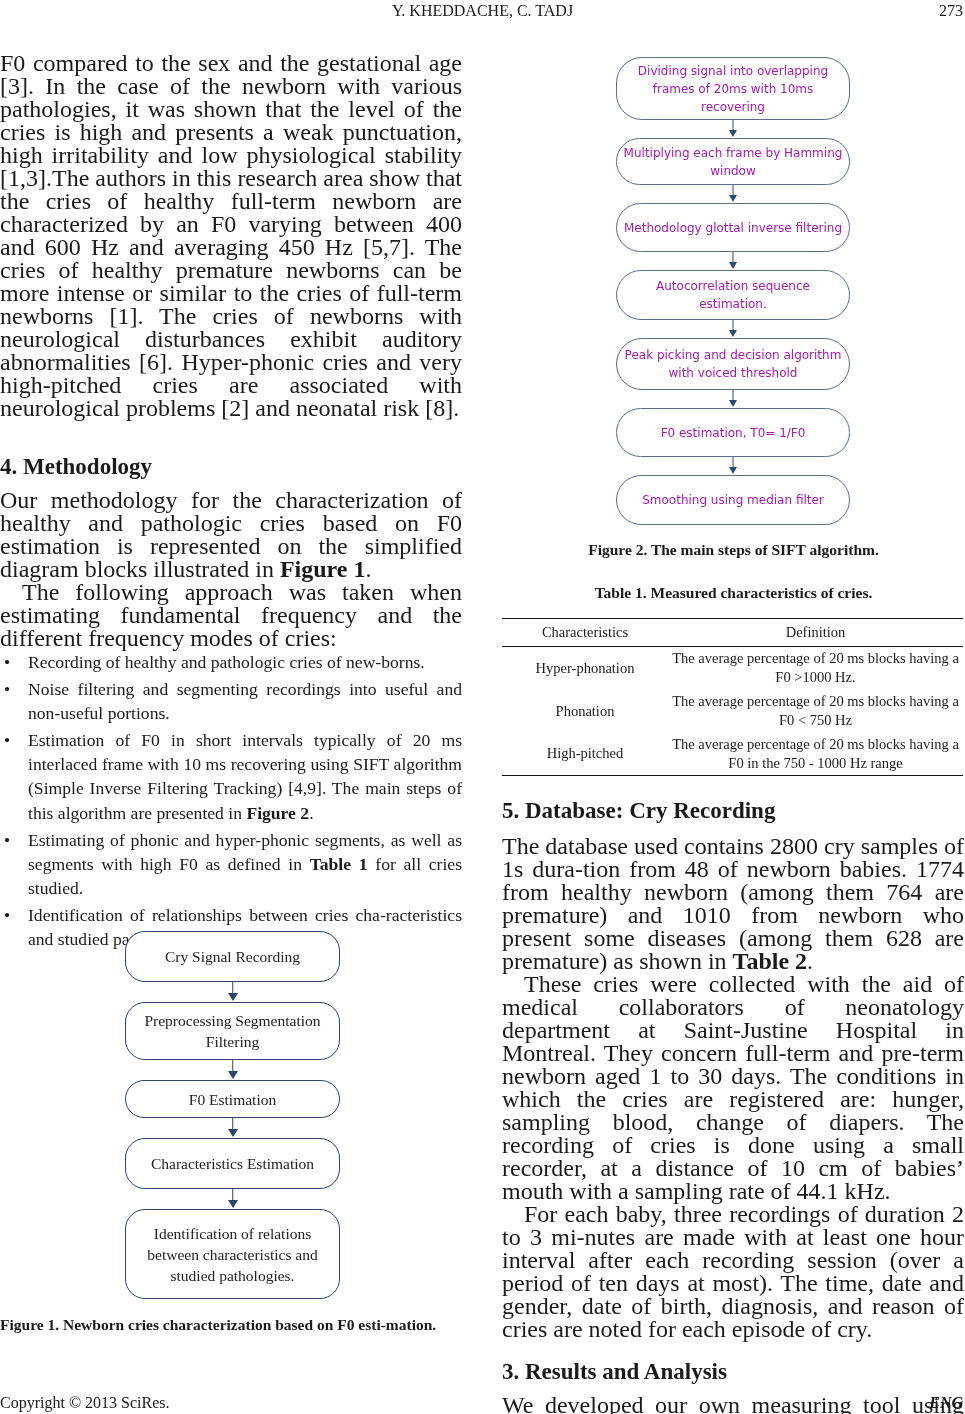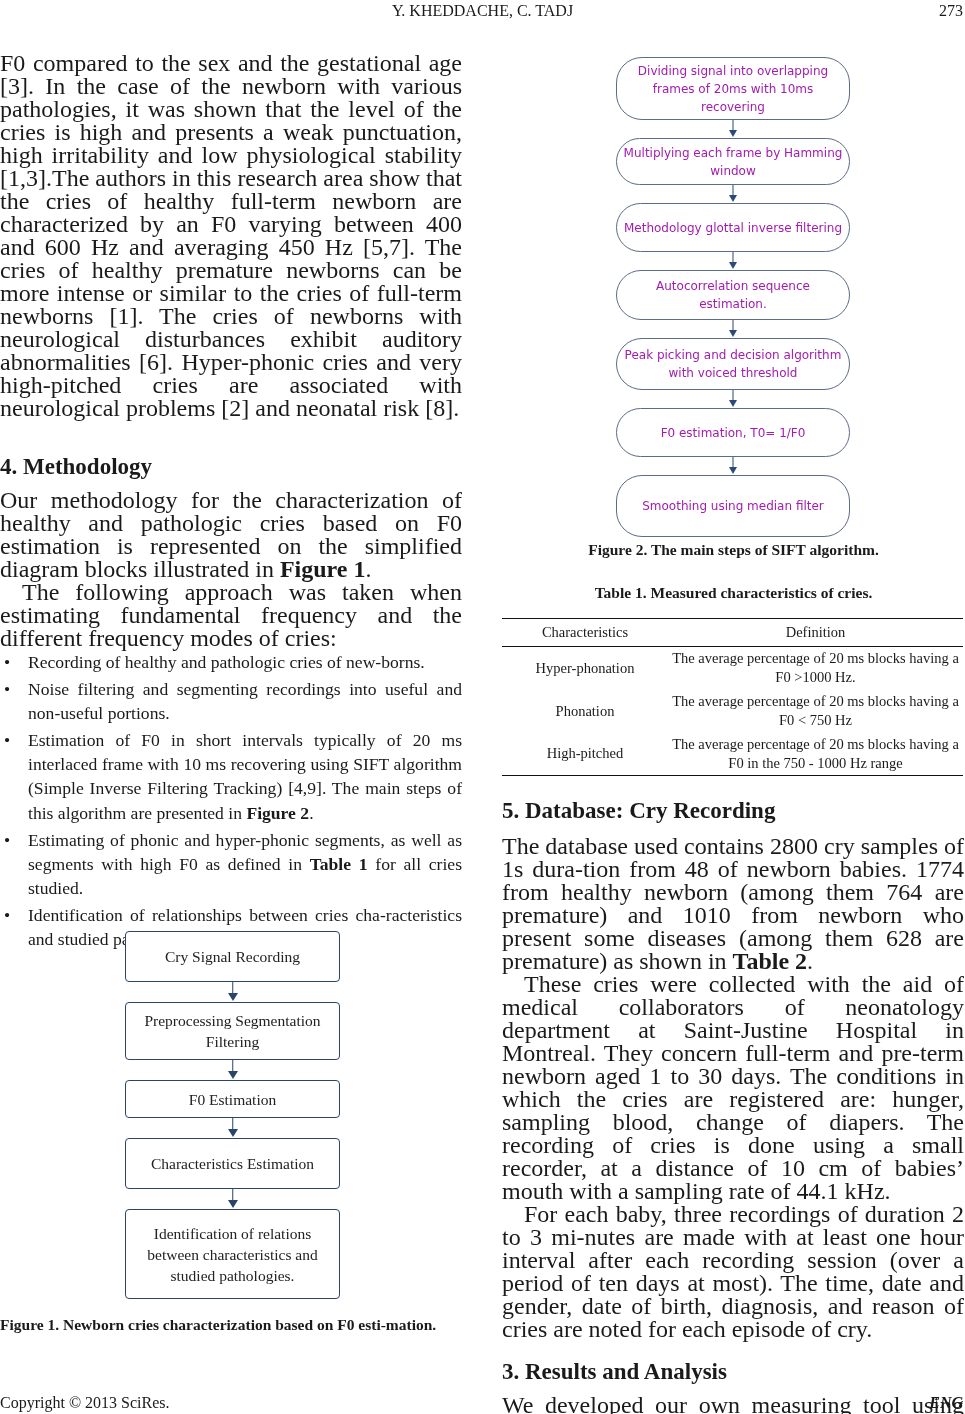--- a/index.html
+++ b/index.html
@@ -34,21 +34,21 @@
     font-size: 17.6px; line-height: 24.1px; text-align: justify;
   }
   ul.bullets li .dot {
     position: absolute; left: 4px; top: 0;
   }
   b { font-weight: bold; }
 
   
   .fig1 { position: absolute; left: 125px; top: 931px; width: 215px; }
   .fig1 .box {
-    width: 215px; border: 1.5px solid #2b4468; border-radius: 4px;
+    width: 215px; border: 1.5px solid #2b4468; border-radius: 20px;
     display: flex; align-items: center; justify-content: center; text-align: center;
     font-family: "Liberation Serif", serif; font-size: 15.5px; line-height: 21px;
     color: #222; background: #fff; padding: 0 6px;
   }
   .arrow {
     position: relative; width: 215px; height: 20px;
   }
   .arrow .line { position: absolute; left: 50%; top: 0; width: 1.5px; height: 13px; background: #2b4468; transform: translateX(-50%); }
   .arrow .head {
     position: absolute; left: 50%; bottom: 1px; transform: translateX(-50%);
@@ -165,21 +165,21 @@
   <div class="box" style="height:52px;">Peak picking and decision algorithm with voiced threshold</div>
   <div class="arrow">
       <div class="line"></div>
       <div class="head"></div>
     </div>
   <div class="box" style="height:49px;">F0 estimation, T0= 1/F0</div>
   <div class="arrow">
       <div class="line"></div>
       <div class="head"></div>
     </div>
-  <div class="box" style="height:62px;">Smoothing using median filter</div>
+  <div class="box" style="height:50px;">Smoothing using median filter</div>
 </div>
 
 <div class="center-caption" style="left:502px; top:541px;">Figure 2. The main steps of SIFT algorithm.</div>
 
 <div class="center-caption" style="left:502px; top:584px;">Table 1. Measured characteristics of cries.</div>
 
 <table class="tbl">
   <thead>
     <tr>
       <th>Characteristics</th>

